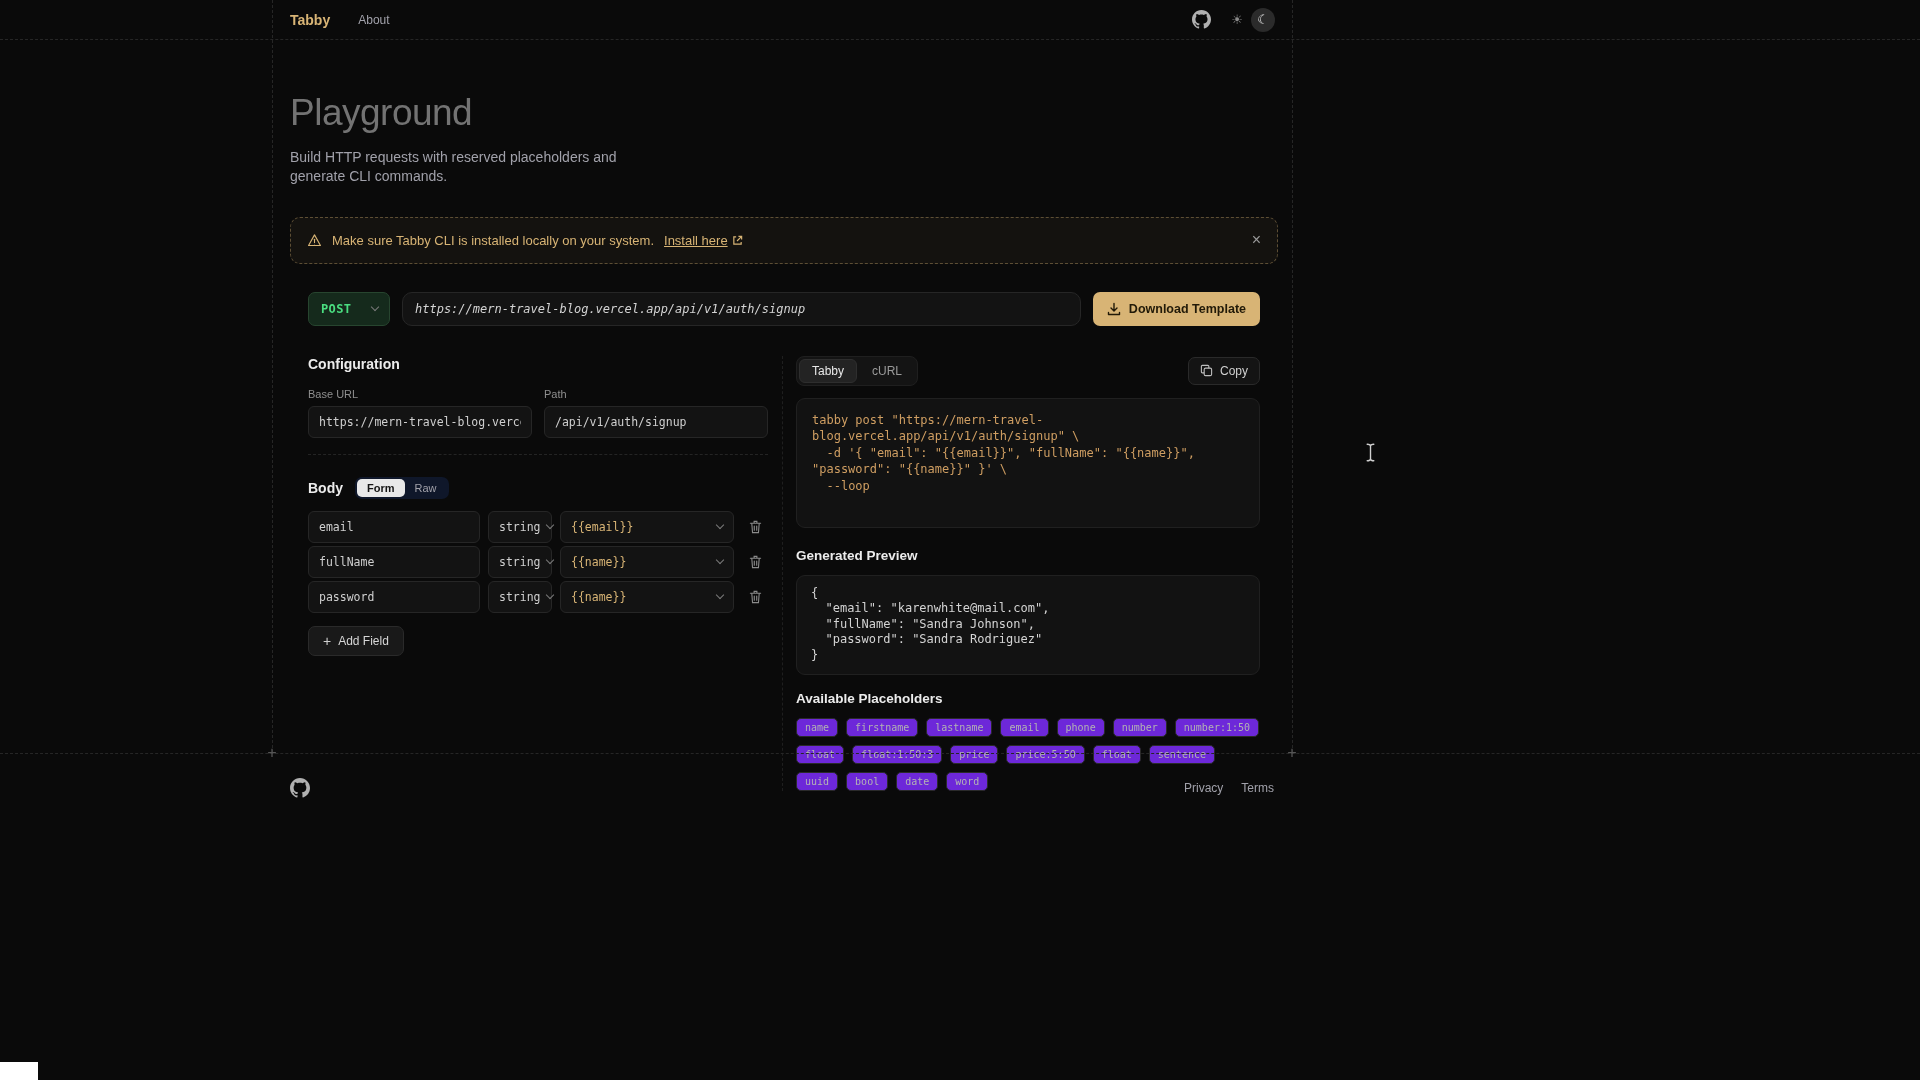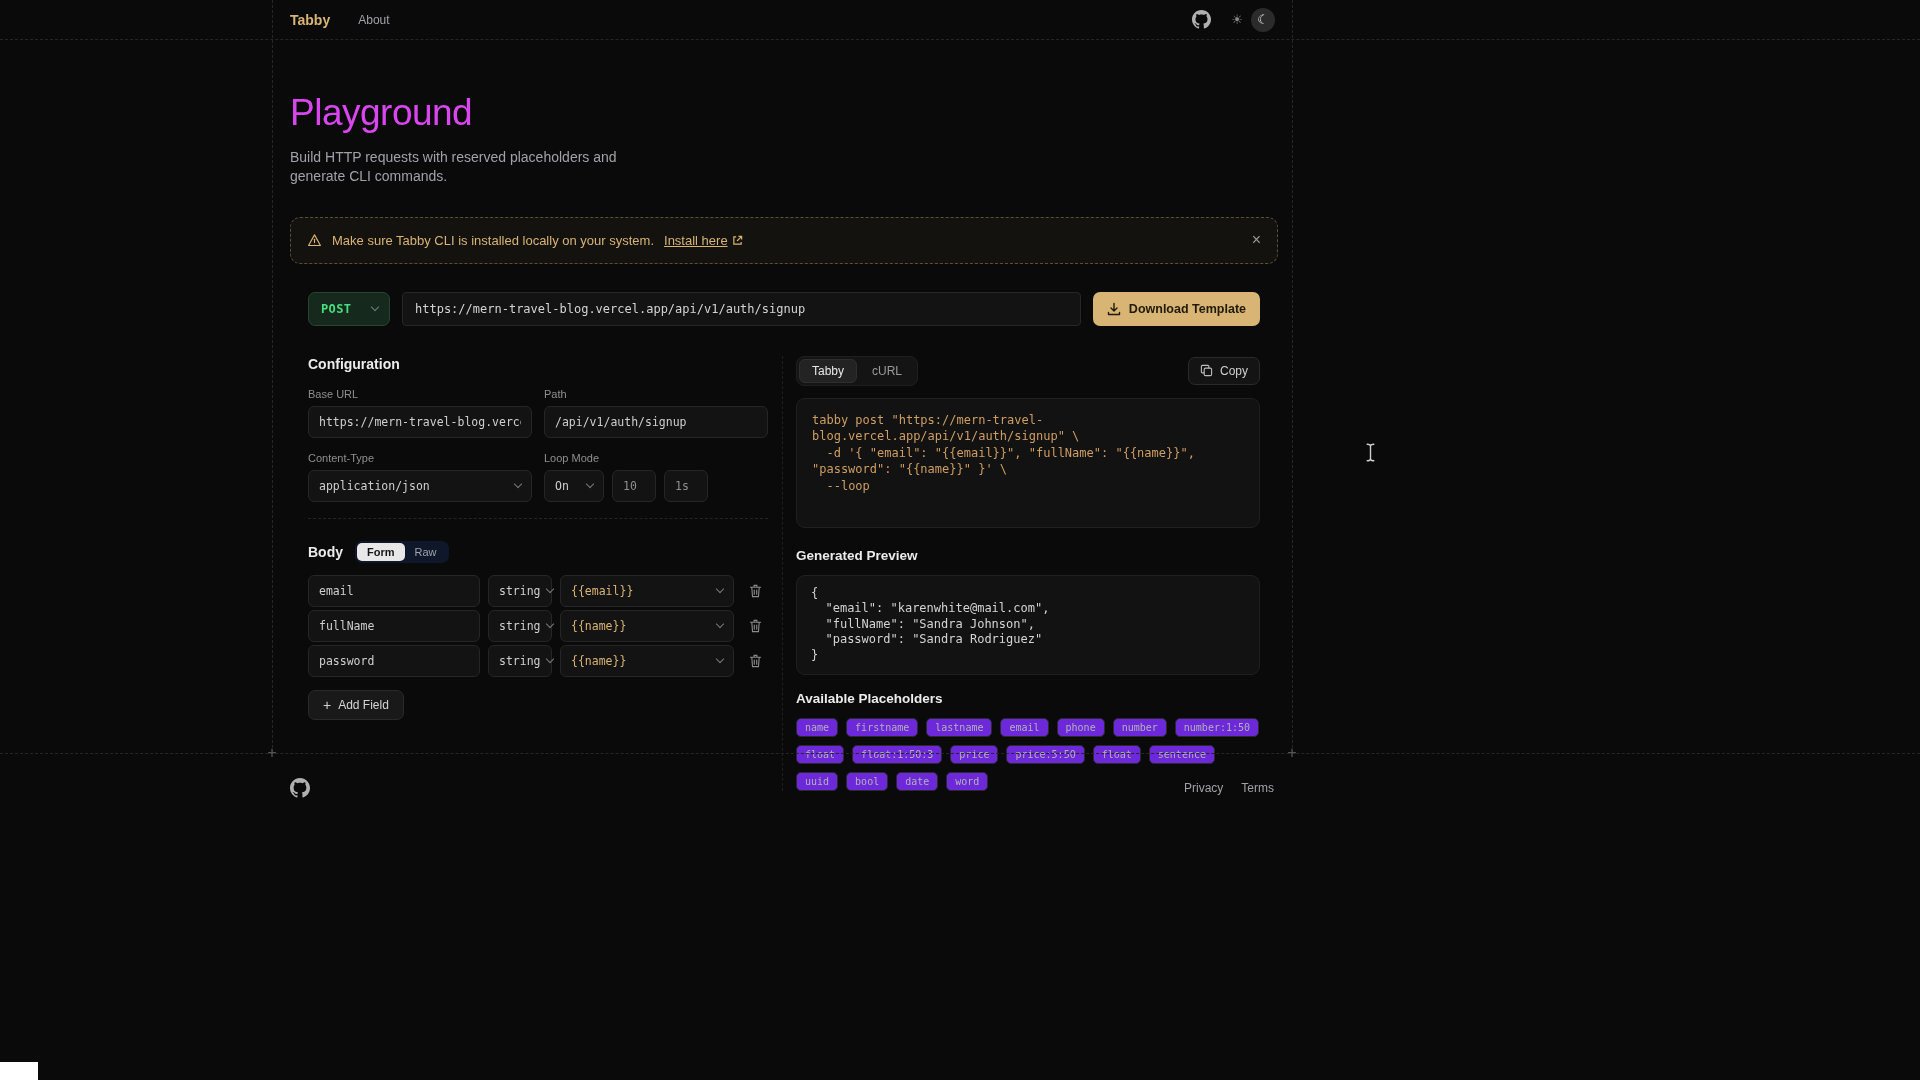--- a/index.html
+++ b/index.html
@@ -25,37 +25,37 @@
   .nav-right { margin-left:auto; display:flex; align-items:center; gap:14px; }
   .gh-link { display:flex; align-items:center; cursor:pointer; }
   .theme-toggle { display:flex; align-items:center; gap:2px; }
   .theme-opt { width:24px; height:24px; border-radius:50%; display:flex; align-items:center; justify-content:center; font-size:13px; color:#8a8a8a; cursor:pointer; }
   .theme-opt.active { background:#2b2b2b; color:#e8e8e8; }
 
   
   .main { position:relative; height:713px; z-index:1; }
   .content { margin-left:272px; width:1020px; }
   .hero { padding:52px 18px 0; }
-  .page-title { font-size:37px; font-weight:500; letter-spacing:-0.5px; color:#d946ef; }
+  .page-title { font-size:37px; font-weight:500; letter-spacing:-0.5px; color:#737373; }
   .page-subtitle { margin-top:14px; font-size:14px; line-height:1.38; color:#a1a1aa; max-width:352px; }
 
   .banner { margin:30px 14px 0 18px; height:47px; border:1px dashed rgba(216,180,117,.38); border-radius:10px;
     background:rgba(216,180,117,.05); display:flex; align-items:center; padding:0 16px; gap:10px;
     font-size:13px; color:#d8b475; }
   .banner .link { color:#d8b475; text-decoration:underline; cursor:pointer; display:inline-flex; align-items:center; gap:4px; }
   .banner-close { margin-left:auto; background:none; border:none; color:#9a9a9a; font-size:16px; cursor:pointer; line-height:1; }
 
   .playground { padding:28px 32px 0 36px; }
   .request-row { display:flex; gap:12px; }
   .method-select { width:82px; height:34px; background:#152a1c; border:1px solid #27452f; border-radius:7px;
     display:flex; align-items:center; justify-content:space-between; padding:0 11px 0 12px;
     color:#4ade80; font-size:12px; font-weight:700; letter-spacing:.4px; cursor:pointer;
     font-family:"DejaVu Sans Mono",monospace; }
-  .url-input { flex:1; height:34px; background:#131313; border:1px solid #262626; border-radius:4px;
-    color:#d4d4d4; font-size:12px; padding:0 12px; font-family:"DejaVu Sans Mono",monospace; outline:none; }
+  .url-input { flex:1; height:34px; background:#131313; border:1px solid #262626; border-radius:10px;
+    color:#d4d4d4; font-size:12px; padding:0 12px; font-family:"DejaVu Sans Mono",monospace; outline:none;font-style:italic; }
   .download-btn { height:34px; background:#d8b475; border:none; border-radius:7px; color:#221a08;
     font-size:12.5px; font-weight:600; display:flex; align-items:center; gap:8px; padding:0 14px; cursor:pointer;
     font-family:"Liberation Sans",sans-serif; }
 
   .grid { display:flex; margin-top:30px; align-items:flex-start; }
   .col-left { width:460px; }
   .col-right { flex:1; margin-left:14px; padding-left:13px; border-left:1px dashed #1f1f1f; }
 
   .section-h { font-size:14px; font-weight:600; color:#ececec; }
   .fields-2 { display:grid; grid-template-columns:1fr 1fr; gap:12px; margin-top:16px; }
@@ -193,40 +193,20 @@
             <div>
               <div class="f-label">Base URL</div>
               <input class="t-input" value="https://mern-travel-blog.vercel.app" style="">
             </div>
             <div>
               <div class="f-label">Path</div>
               <input class="t-input" value="/api/v1/auth/signup" style="">
             </div>
           </div>
 
-          <div class="fields-2" style="margin-top:14px;">
-            <div>
-              <div class="f-label">Content-Type</div>
-              <div class="t-select">
-                <span>application/json</span>
-                <span class="chev"></span>
-              </div>
-            </div>
-            <div>
-              <div class="f-label">Loop Mode</div>
-              <div class="loop-group">
-                <div class="t-select" style="width:60px;">
-                  <span>On</span>
-                  <span class="chev"></span>
-                </div>
-                <input class="t-input dim" style="width: 44px;" value="10">
-                <input class="t-input dim" style="width: 44px;" value="1s">
-              </div>
-            </div>
-          </div>
 
           <div class="hr-dash"></div>
 
           <div class="body-head">
             <span class="section-h">Body</span>
             <div class="seg">
               <button class="seg-opt active">Form</button>
               <button class="seg-opt">Raw</button>
             </div>
           </div>

